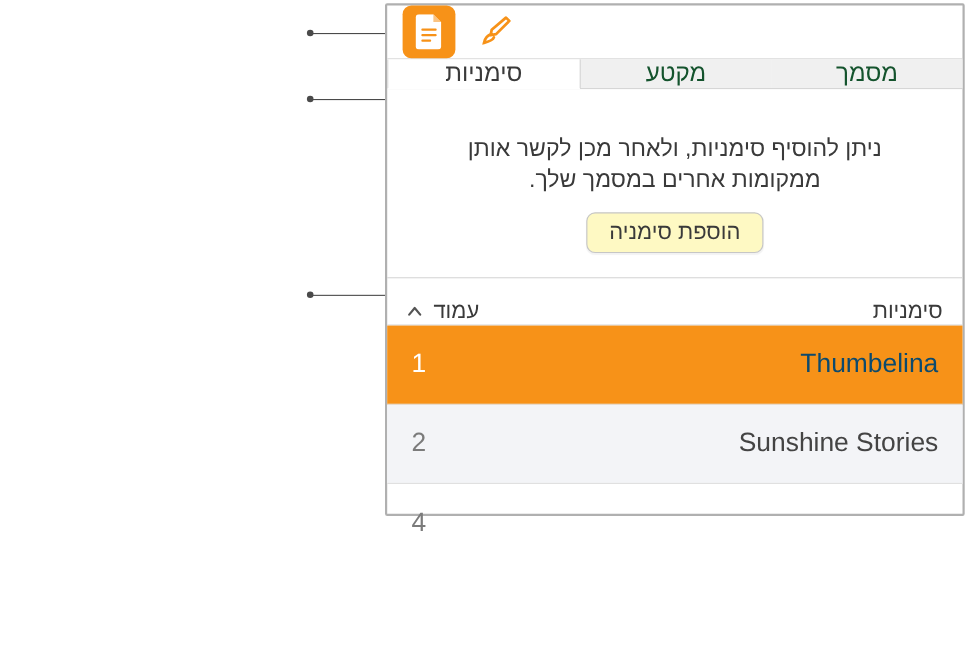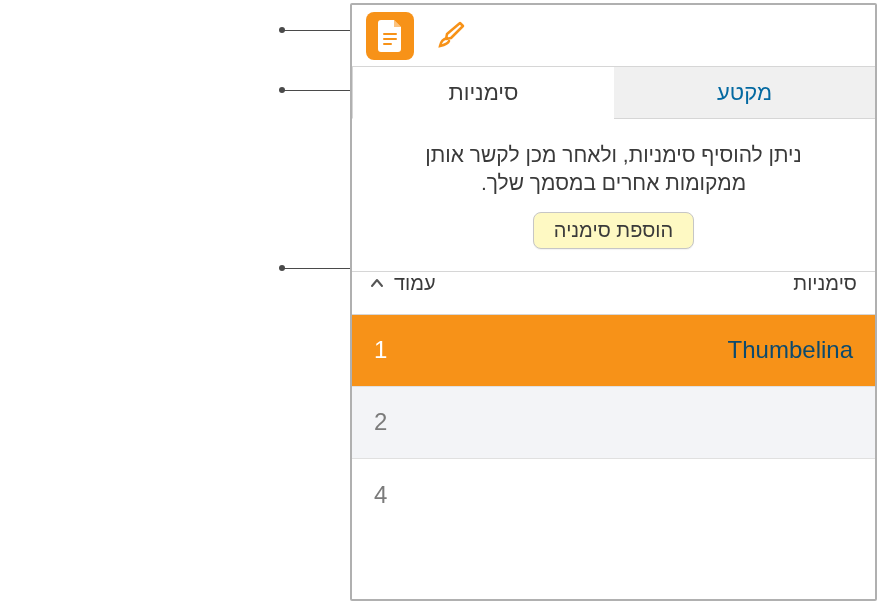--- a/index.html
+++ b/index.html
@@ -13,21 +13,21 @@
       width: 880px;
       height: 604px;
       position: relative;
       overflow: hidden;
     }
     .panel {
       position: absolute;
       top: 3px;
       right: 3px;
       width: 527px;
-      height: 598px;
+      height: 466px;
       border: 2px solid #b0b0b0;
       border-radius: 2px;
       background: #fff;
       display: flex;
       flex-direction: column;
     }
     .toolbar {
       height: 62px;
       display: flex;
       align-items: center;
@@ -50,21 +50,21 @@
       display: flex;
       height: 52px;
       border-bottom: 1px solid #d6d6d6;
     }
     .tab {
       flex: 1;
       display: flex;
       align-items: center;
       justify-content: center;
       font-size: 22px;
-      color: #0369a1;
+      color: #14532d;
       background: #f0f0f0;
       border-left: 1px solid #d6d6d6;
       cursor: pointer;
     }
     .tab:last-child {
       border-left: none;
     }
     .tab.active {
       background: #fff;
       color: #3a3a3a;
@@ -76,20 +76,21 @@
       display: flex;
       flex-direction: column;
     }
     .description {
       text-align: center;
       padding: 22px 30px 14px;
       font-size: 21px;
       color: #3a3a3a;
       line-height: 1.35;
       direction: rtl;
+      margin-top: 19px;
     }
     .add-btn-wrap {
       display: flex;
       justify-content: center;
       padding-bottom: 22px;
     }
     .add-btn {
       background: #fef9c3;
       border: 1px solid #c6c6c6;
       border-radius: 8px;
@@ -98,21 +99,21 @@
       color: #3a3a3a;
       cursor: pointer;
       direction: rtl;
       box-shadow: 0 1px 1px rgba(0,0,0,0.05);
     }
     .table-header {
       display: flex;
       height: 44px;
       border-top: 1px solid #d6d6d6;
       border-bottom: 1px solid #d6d6d6;
-      align-items: flex-start;
+      align-items: flex-end;
       padding: 0 18px;
     }
     .th-page {
       display: flex;
       align-items: center;
       gap: 10px;
       font-size: 20px;
       color: #3a3a3a;
     }
     .th-bookmarks {
@@ -207,20 +208,23 @@
     </div>
   </div>
 
   <div class="tabs">
     <div class="tab active">
       <span>סימניות</span>
     </div>
     <div class="tab">
       <span>מקטע</span>
     </div>
+    <div class="tab">
+      <span>מסמך</span>
+    </div>
   </div>
 
   <div class="content">
     <div class="description">ניתן להוסיף סימניות, ולאחר מכן לקשר אותן ממקומות אחרים במסמך שלך.</div>
 
     <div class="add-btn-wrap">
       <button class="add-btn">
         <span>הוספת סימניה</span>
       </button>
     </div>
@@ -239,20 +243,21 @@
       </div>
     </div>
 
     <div class="table-body">
       <div class="table-row selected">
         <div class="cell-page">1</div>
         <div class="cell-name">Thumbelina</div>
       </div>
       <div class="table-row alt">
         <div class="cell-page">2</div>
+        <div class="cell-name">Sunshine Stories</div>
       </div>
       <div class="table-row">
         <div class="cell-page">4</div>
       </div>
     </div>
 
   </div>
 
 </div>
 

